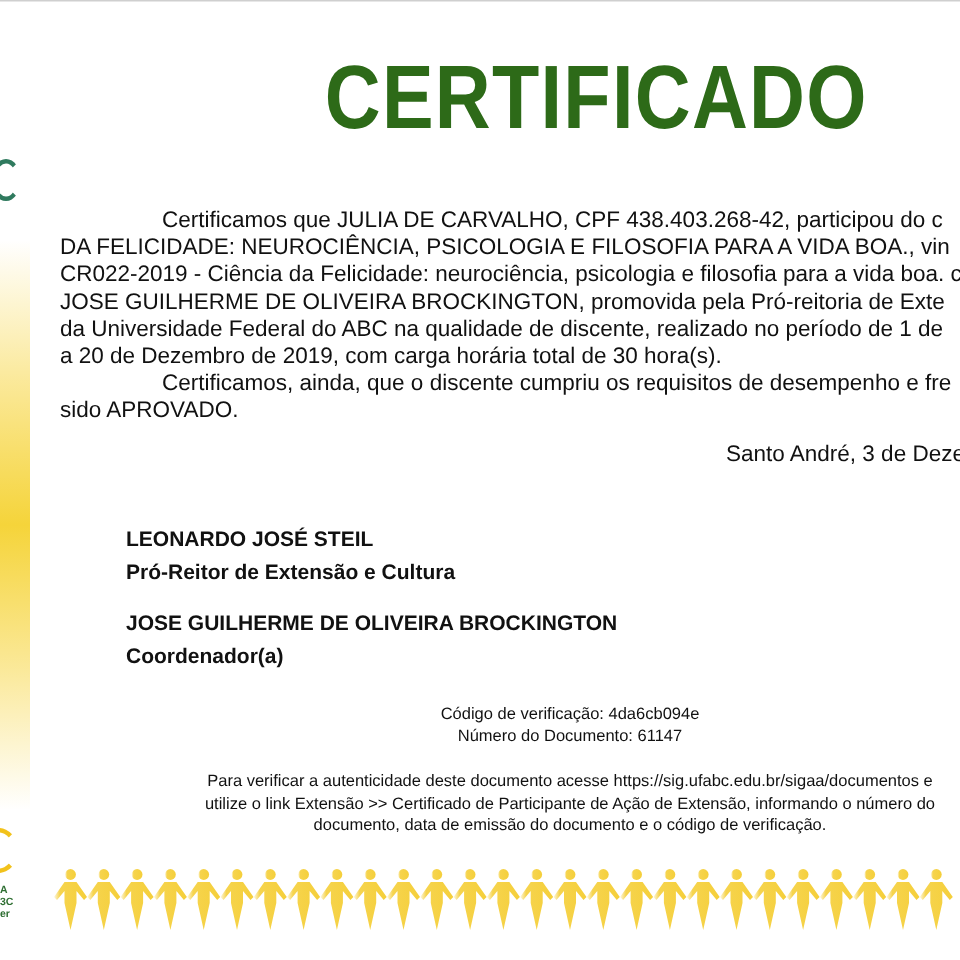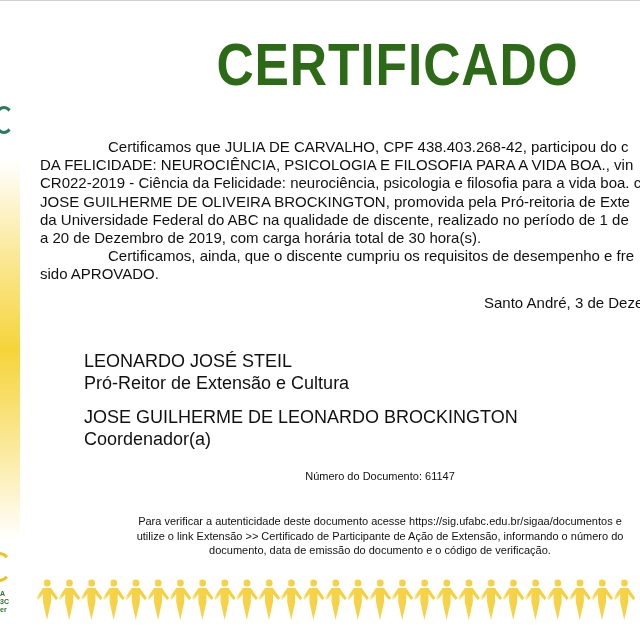--- a/index.html
+++ b/index.html
@@ -32,21 +32,21 @@
       font-size: 60px; letter-spacing: 1px; color: #2d6a18;
       transform: scaleX(0.86); transform-origin: 505px 0;
     }
     .body-text {
       position: absolute; left: 40px; top: 138px; width: 800px;
       font-size: 15px; line-height: 18.2px; white-space: nowrap;
     }
     .body-text .line { display: block; }
     .body-text .indent { padding-left: 68px; }
     .place-date { position: absolute; left: 484px; top: 294px; font-size: 15px; white-space: nowrap; }
-    .sig { position: absolute; left: 84px; font-size: 18px; font-weight: normal; white-space: nowrap; }
+    .sig { position: absolute; left: 84px; font-size: 14px; font-weight: bold; white-space: nowrap; }
     .sig1-name { top: 351px; }
     .sig1-role { top: 373px; }
     .sig2-name { top: 407px; }
     .sig2-role { top: 429px; text-align: right; }
     .verif {
       position: absolute; left: 200px; width: 360px; text-align: center;
       font-size: 11px; line-height: 15px; top: 469px;
     }
     .note {
       position: absolute; left: 100px; width: 560px; top: 514px;
@@ -78,24 +78,25 @@
   <span class="line">da Universidade Federal do ABC na qualidade de discente, realizado no período de 1 de</span>
   <span class="line">a 20 de Dezembro de 2019, com carga horária total de 30 hora(s).</span>
   <span class="line indent">Certificamos, ainda, que o discente cumpriu os requisitos de desempenho e fre</span>
   <span class="line">sido APROVADO.</span>
 </div>
 
 <div class="place-date">Santo André, 3 de Deze</div>
 
 <div class="sig sig1-name">LEONARDO JOSÉ STEIL</div>
 <div class="sig sig1-role">Pró-Reitor de Extensão e Cultura</div>
-<div class="sig sig2-name">JOSE GUILHERME DE LEONARDO BROCKINGTON</div>
+<div class="sig sig2-name">JOSE GUILHERME DE OLIVEIRA BROCKINGTON</div>
 <div class="sig sig2-role">Coordenador(a)</div>
 
 <div class="verif">
+  <div>Código de verificação: 4da6cb094e</div>
   <div>Número do Documento: 61147</div>
 </div>
 
 <div class="note">
   <span class="line">Para verificar a autenticidade deste documento acesse https://sig.ufabc.edu.br/sigaa/documentos e</span>
   <span class="line">utilize o link Extensão &gt;&gt; Certificado de Participante de Ação de Extensão, informando o número do</span>
   <span class="line">documento, data de emissão do documento e o código de verificação.</span>
 </div>
 
 <svg class="chain" viewBox="0 0 620 46" xmlns="http://www.w3.org/2000/svg">

